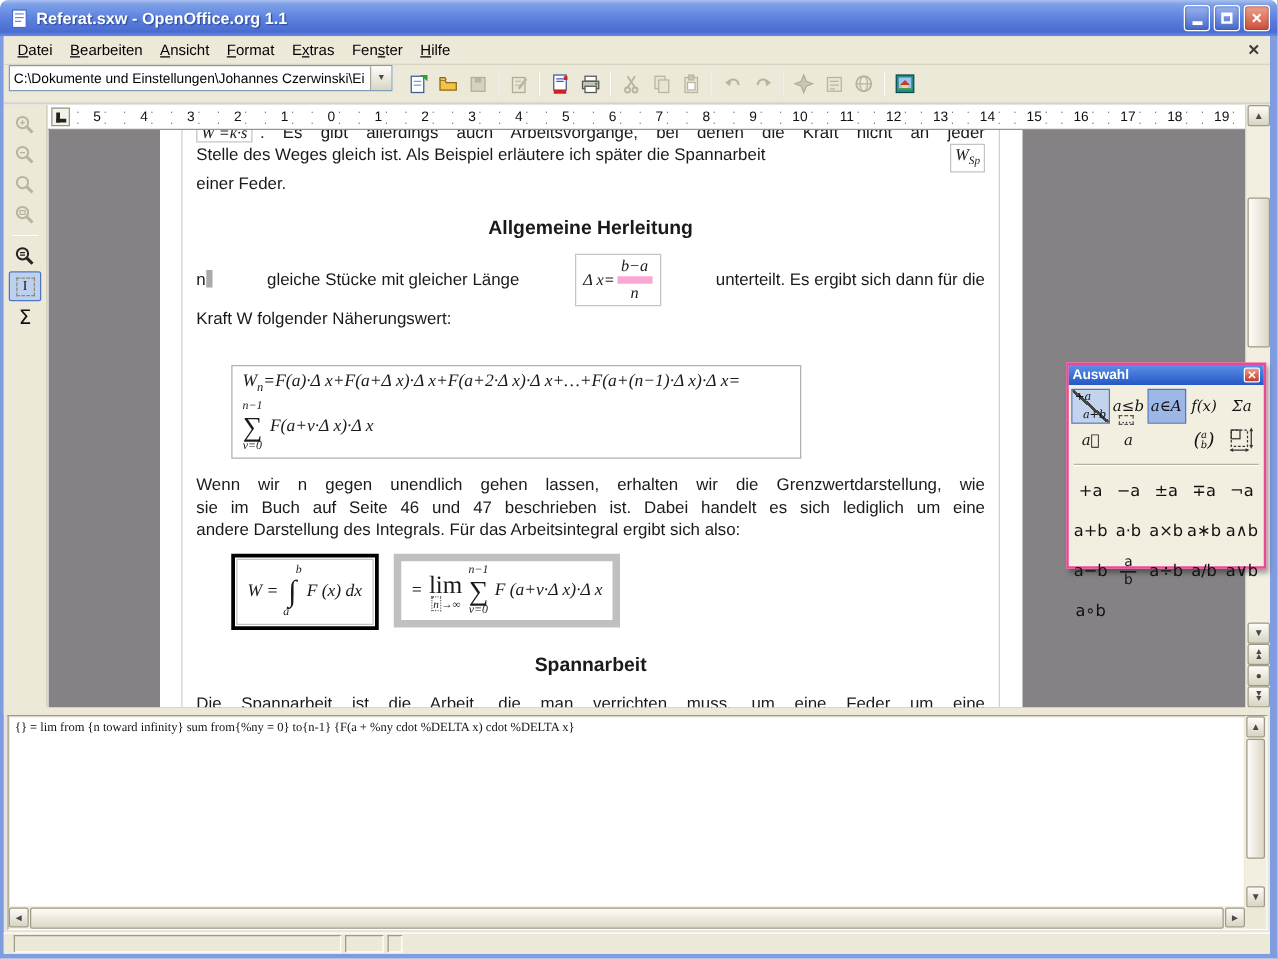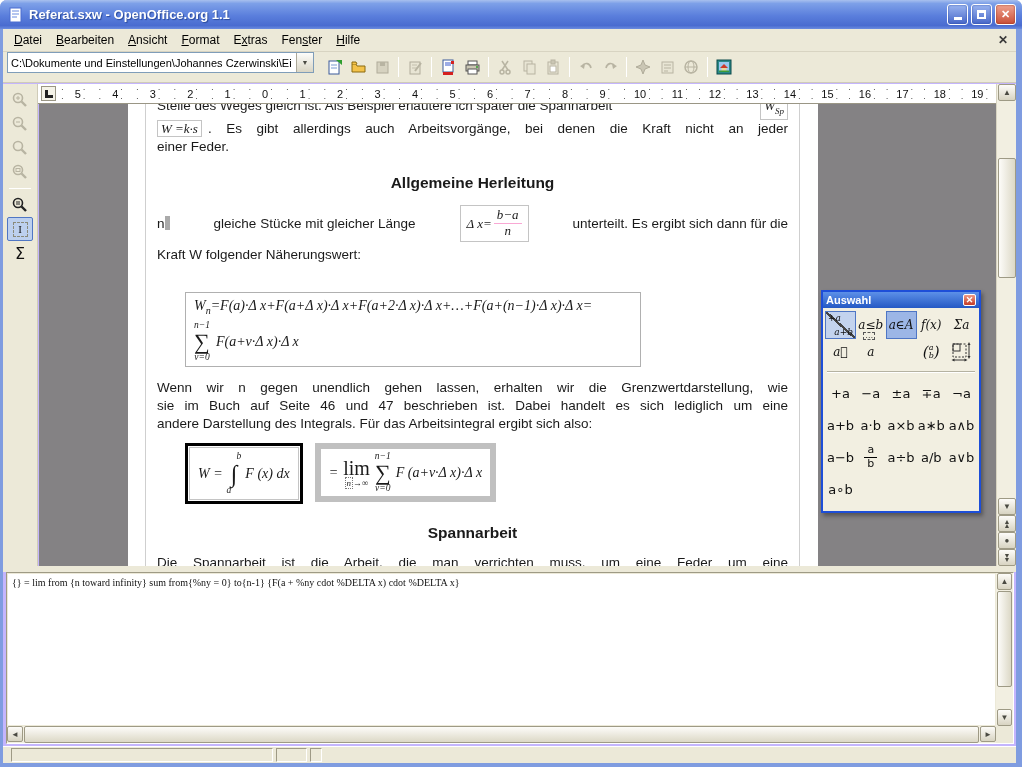--- a/index.html
+++ b/index.html
@@ -1,17 +1,17 @@
 <!DOCTYPE html>
 <html><head>
 <meta charset="utf-8">
 <style>
   * { margin:0; padding:0; box-sizing:border-box; }
   html,body { width:1022px; height:767px; overflow:hidden; font-family:"Liberation Sans",sans-serif; }
-  #window { position:relative; width:1022px; height:767px; background:#c4b5fd;
+  #window { position:relative; width:1022px; height:767px; background:#e5e5e5;
             border-left:3px solid #7f9ce0; border-right:6px solid #7f9ce0; border-bottom:4px solid #7f9ce0;
             border-radius:7px 7px 0 0; }
   
   .titlebar { position:absolute; left:-3px; top:0; width:1022px; height:29px; border-radius:7px 7px 0 0;
     background:linear-gradient(#a8c0ee 0%, #7da0e8 12%, #5a7edc 55%, #4a6cd0 88%, #6b8ce0 100%);
     display:flex; align-items:center; padding:0 6px; color:#fff; }
   .titlebar .doc-ico { width:16px; height:16px; margin:0 5px 0 2px; }
   .titlebar .ttl { font-size:13px; font-weight:bold; text-shadow:1px 1px 1px #2a4a9a; flex:1; }
   .cap-btn { width:21px; height:21px; margin-left:3px; border-radius:3px; border:1px solid #fff;
     display:flex; align-items:center; justify-content:center; font-size:11px; color:#fff;
@@ -61,21 +61,21 @@
     font-size:13.5px; line-height:18px; color:#1a1a1a; }
   .jline { text-align:justify; text-align-last:justify; }
   .fline { display:flex; align-items:baseline; gap:6px; }
   .fx { font-family:"Liberation Serif",serif; font-style:italic; }
   .fbox { display:inline-block; border:1px solid #c4c4c4; padding:0 3px; font-size:13px; line-height:15px; background:#fff; }
   .fbox sub { font-size:9px; }
   .h-center { text-align:center; font-weight:bold; font-size:15.5px; }
   .cursor-block { display:inline-block; width:5px; height:14px; background:#aaa; vertical-align:-2px; } .vspace10{height:10px;} .vspace12{height:12px;} .vspace18{height:18px;} .vspace20{height:20px;}
   .inline-frac-line { display:flex; align-items:center; justify-content:space-between; height:44px; }
   .frac { display:inline-flex; flex-direction:column; align-items:center; line-height:1.15; vertical-align:middle; }
-  .frac .num { border-bottom:1px solid #f9a8d4; padding:0 3px; }
+  .frac .num { border-bottom:6px solid #f9a8d4; padding:0 3px; }
   .fbox.tall { padding:2px 6px; display:inline-flex; align-items:center; gap:2px; }
   .bigbox { border:1px solid #b0b0b0; width:456px; margin-left:28px; padding:4px 8px; font-size:14px;margin-top:16px; }
   .sumrow { display:flex; align-items:center; gap:6px; margin-top:2px; }
   .mcol { display:inline-flex; flex-direction:column; align-items:center; line-height:1; }
   .mcol .sm { font-size:9.5px; } .mcol .sigma { font-size:22px; font-style:normal; }
   .boxrow { display:flex; align-items:flex-start; gap:12px; margin-left:28px; }
   .selbox { border:3px solid #000; padding:0; }
   .selbox .inner { border:1px solid #c4c4c4; margin:1px; padding:4px 8px; display:flex; align-items:center; gap:4px; font-size:14px; }
   .actbox { border:6px solid #c0c0c0; padding:3px 8px; display:flex; align-items:center; gap:5px; font-size:14px; background:#fff; }
   .intcol { display:inline-flex; flex-direction:column; align-items:center; line-height:1; }
@@ -101,22 +101,22 @@
   .cmd-hscroll { position:absolute; left:0; bottom:0; right:17px; height:17px; background:#f2efe1; display:flex; }
   .cmd-hscroll .hbtn { width:16px; height:16px; background:linear-gradient(#fdfcf9,#d8d4c2); border:1px solid #9e9a85;
      border-radius:2px; display:flex; align-items:center; justify-content:center; font-size:8px; color:#4a4a42; }
   .cmd-hscroll .htrack { flex:1; margin:0 1px; background:linear-gradient(#fdfcf9,#dcd8c6); border:1px solid #9e9a85; border-radius:2px; }
   .cmd-corner { position:absolute; right:0; bottom:0; width:17px; height:17px; background:#ece9d8; }
   
   .statusbar { position:absolute; left:0; top:746px; width:1013px; height:17px; background:#ece9d8;
     border-top:1px solid #fff; display:flex; align-items:center; padding-left:8px; gap:3px; }
   .spanel { height:14px; border:1px solid; border-color:#9e9a85 #fff #fff #9e9a85; background:#ece9d8; }
   
-  .auswahl { position:absolute; left:818px; top:290px; width:160px; height:223px;
-    border:2px solid #1d4ed8; background:#f2efe1; box-shadow:2px 3px 4px rgba(0,0,0,0.35); }
+  .auswahl { position:absolute; left:850px; top:290px; width:160px; height:165px;
+    border:2px solid #ec4899; background:#f2efe1; box-shadow:2px 3px 4px rgba(0,0,0,0.35); }
   .aus-title { height:16px; background:linear-gradient(#5c90e8,#2458c4); display:flex; align-items:center;
     color:#fff; font-size:11px; font-weight:bold; padding:0 3px; }
   .aus-close { margin-left:auto; width:13px; height:12px; background:linear-gradient(#ef9a84,#c43c28);
     border:1px solid #fff; border-radius:2px; color:#fff; font-size:9px; line-height:10px; text-align:center; font-weight:bold; }
   .aus-body { padding:4px 3px; }
   .catgrid { display:grid; grid-template-columns:repeat(5,29px); grid-auto-rows:26px; gap:1px; justify-content:space-between;
     font-family:"DejaVu Serif",serif; font-style:italic; font-size:12px; color:#111; }
   .cat { display:flex; align-items:center; justify-content:center; position:relative; }
   .cat.sel { background:#c3d3ee; outline:1px solid #4f76c4; }
   .cat.hov { background:#9cb6e6; outline:1px solid #4f76c4; }
@@ -366,27 +366,27 @@
     </span>
     <span class="sbtn">
       <span class="sigma-glyph">Σ</span>
     </span>
   </div>
 
   <div class="doc-canvas">
     <div class="page">
       <div class="textflow">
 
+        <div class="fline">
+          <span class="fbox fx">W =k·s</span>
+          <span class="jline" style="flex:1">. Es gibt allerdings auch Arbeitsvorgänge, bei denen die Kraft nicht an jeder</span>
+        </div>
         <div class="fline" style="justify-content:space-between">
           <span>Stelle des Weges gleich ist. Als Beispiel erläutere ich später die Spannarbeit</span>
           <span class="fbox fx"><span>W</span><sub>Sp</sub></span>
-        </div>
-        <div class="fline">
-          <span class="fbox fx">W =k·s</span>
-          <span class="jline" style="flex:1">. Es gibt allerdings auch Arbeitsvorgänge, bei denen die Kraft nicht an jeder</span>
         </div>
         <div>einer Feder.</div>
 
         <div class="vspace18"></div>
         <div class="h-center">Allgemeine Herleitung</div>
         <div class="vspace10"></div>
 
         <div class="inline-frac-line">
           <span><span>n</span><span class="cursor-block"></span></span>
           <span>gleiche Stücke mit gleicher Länge</span>

